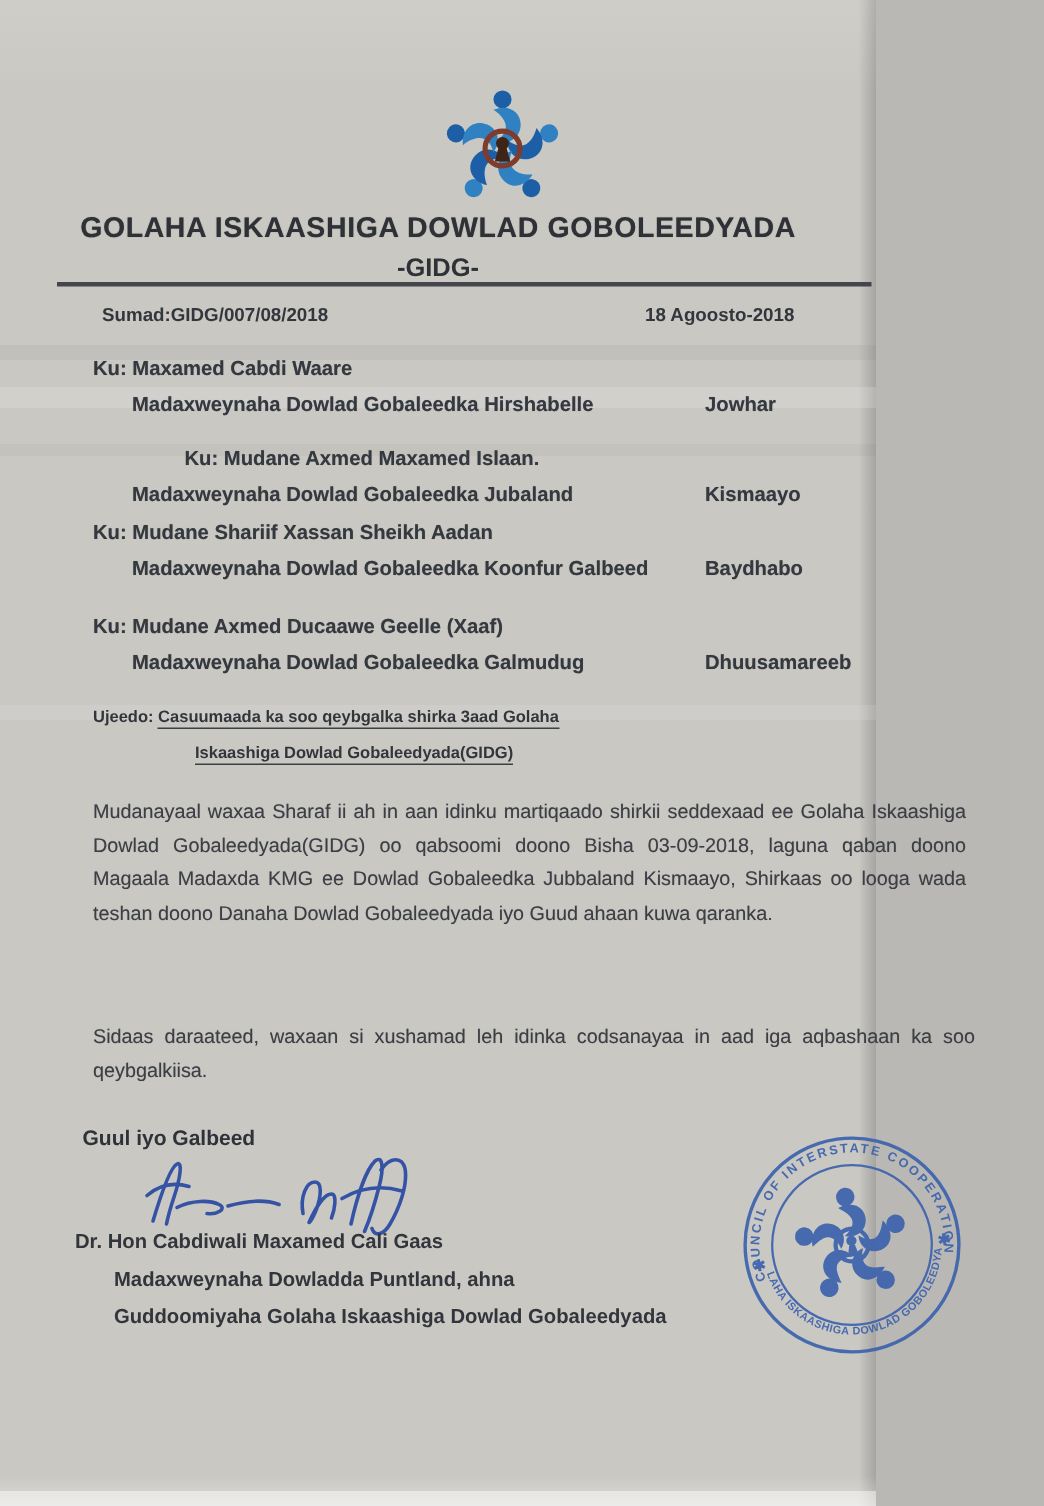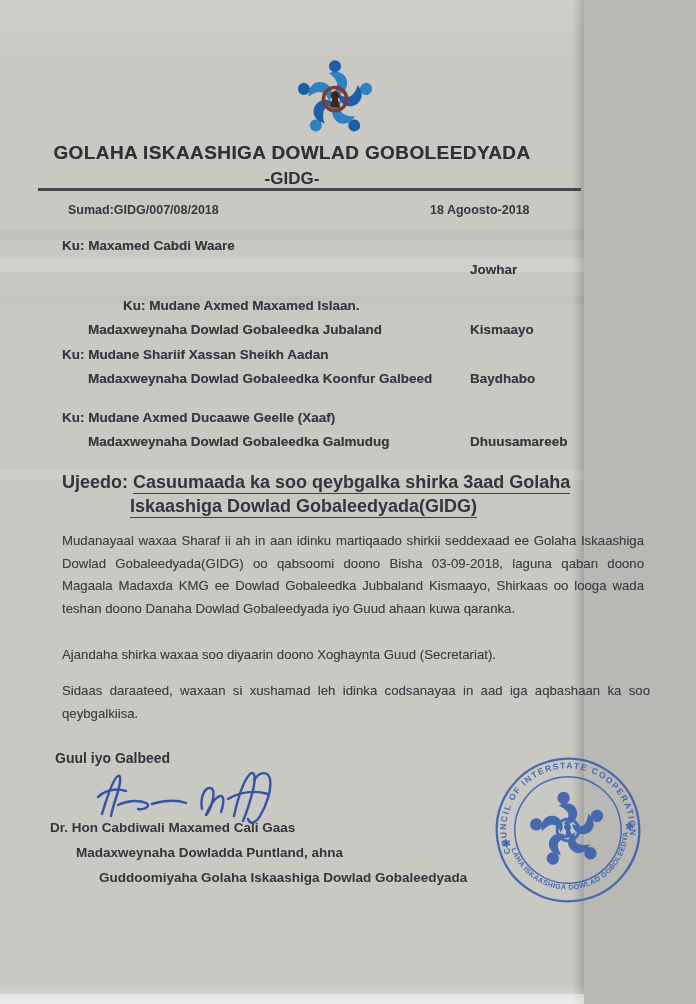--- a/index.html
+++ b/index.html
@@ -14,21 +14,21 @@
     font-family:"Liberation Sans", sans-serif;
     color:#3a3d43;
   }
   .band{position:absolute;left:0;right:0;pointer-events:none;}
   .abs{position:absolute;white-space:nowrap;}
   .org-name{top:142px;left:0;right:0;text-align:center;font-size:19px;font-weight:700;color:#2e3236;letter-spacing:.4px;text-shadow:0 0 .6px rgba(30,30,35,.55);}
   .org-abbr{top:169px;left:0;right:0;text-align:center;font-size:17px;font-weight:700;color:#2e3236;z-index:2;}
   .rule{position:absolute;left:38px;right:3px;top:188px;height:3px;background:#43464b;z-index:1;}
   .meta{top:203px;font-size:12.5px;font-weight:700;color:#33373d;}
   .rcpt{font-size:13.5px;font-weight:700;color:#34383f;text-shadow:0 0 .5px rgba(30,30,35,.4);}
-  .subj{font-size:18px;font-weight:700;color:#32363c;}
+  .subj{font-size:11px;font-weight:700;color:#32363c;}
   .u{border-bottom:1.6px solid #3a3e45;padding-bottom:1px;}
   .para{position:absolute;font-size:13.2px;line-height:22.6px;text-align:justify;color:#3b3e44;text-shadow:0 0 .5px rgba(40,40,45,.35);}
   .closing{top:750px;left:55px;font-size:14px;font-weight:700;color:#2f3339;}
   .signame{font-size:13.5px;font-weight:700;color:#32363c;}
   .logo-box{position:absolute;left:288px;top:56px;width:94px;height:86px;}
   .sig-box{position:absolute;left:84px;top:764px;width:218px;height:64px;}
   .stamp-box{position:absolute;left:492px;top:754px;width:152px;height:152px;opacity:.92;}
   svg{display:block;width:100%;height:100%;}
   .stamp-text{font-family:"Liberation Sans",sans-serif;fill:#3d63ae;font-weight:700;}
 </style>
@@ -74,20 +74,21 @@
   </div>
 
   <div class="abs org-name">GOLAHA ISKAASHIGA DOWLAD GOBOLEEDYADA</div>
   <div class="rule"></div>
   <div class="abs org-abbr">-GIDG-</div>
 
   <div class="abs meta" style="left:68px;">Sumad:GIDG/007/08/2018</div>
   <div class="abs meta" style="left:430px;">18 Agoosto-2018</div>
 
   <div class="abs rcpt" style="top:238px;left:62px;">Ku: Maxamed Cabdi Waare</div>
+  <div class="abs rcpt" style="top:262px;left:88px;">Madaxweynaha Dowlad Gobaleedka Hirshabelle</div>
   <div class="abs rcpt" style="top:262px;left:470px;">Jowhar</div>
 
   <div class="abs rcpt" style="top:298px;left:76px;padding-left:47px;">Ku:  Mudane Axmed Maxamed Islaan.</div>
   <div class="abs rcpt" style="top:322px;left:88px;">Madaxweynaha Dowlad Gobaleedka Jubaland</div>
   <div class="abs rcpt" style="top:322px;left:470px;">Kismaayo</div>
 
   <div class="abs rcpt" style="top:347px;left:62px;">Ku: Mudane Shariif Xassan Sheikh Aadan</div>
   <div class="abs rcpt" style="top:371px;left:88px;">Madaxweynaha Dowlad Gobaleedka Koonfur Galbeed</div>
   <div class="abs rcpt" style="top:371px;left:470px;">Baydhabo</div>
 
@@ -96,21 +97,20 @@
   <div class="abs rcpt" style="top:434px;left:470px;">Dhuusamareeb</div>
 
   <div class="abs subj" style="top:472px;left:62px;">
     <span>Ujeedo: </span><span class="u">Casuumaada ka soo qeybgalka shirka 3aad Golaha</span>
   </div>
   <div class="abs subj" style="top:496px;left:130px;">
     <span class="u">Iskaashiga Dowlad Gobaleedyada(GIDG)</span>
   </div>
 
   <div class="para" style="top:530px;left:62px;width:582px;white-space:normal;">Mudanayaal waxaa Sharaf ii ah in aan idinku martiqaado shirkii seddexaad ee Golaha Iskaashiga Dowlad Gobaleedyada(GIDG) oo qabsoomi doono Bisha 03-09-2018, laguna qaban doono Magaala Madaxda KMG ee Dowlad Gobaleedka Jubbaland Kismaayo, Shirkaas oo looga wada teshan doono Danaha Dowlad Gobaleedyada iyo Guud ahaan kuwa qaranka.</div>
-  <div class="para" style="top:644px;left:62px;width:600px;">Ajandaha shirka waxaa soo diyaarin doono Xoghaynta Guud (Secretariat).</div>
   <div class="para" style="top:680px;left:62px;width:588px;white-space:normal;">Sidaas daraateed, waxaan si xushamad leh idinka codsanayaa in aad iga aqbashaan ka  soo qeybgalkiisa.</div>
 
   <div class="abs closing">Guul iyo Galbeed</div>
 
   <div class="sig-box">
     <svg viewBox="0 0 218 64">
       <g fill="none" stroke="#2e4da3" stroke-width="2.4" stroke-linecap="round" stroke-linejoin="round" opacity="0.95">
         <path d="M18,50 C24,30 30,14 34,12 C38,10 36,22 32,34 C30,40 28,47 27,52"></path>
         <path d="M14,33 C22,26 32,24 42,27"></path>
         <path d="M34,41 C44,36 56,36 62,39 C68,42 60,46 54,45"></path>
@@ -118,21 +118,21 @@
         <path d="M118,45 C116,34 120,24 126,24 C131,24 130,34 127,42 C125,47 123,51 122,51 C126,42 132,32 137,32 C141,32 139,43 137,48"></path>
         <path d="M150,52 C154,34 160,16 166,10 C171,6 172,14 169,26 C166,38 162,50 159,57"></path>
         <path d="M144,35 C156,28 170,26 184,30"></path>
         <path d="M170,16 C176,7 184,7 186,15 C188,26 182,42 176,52 C172,59 166,61 164,55"></path>
       </g>
     </svg>
   </div>
 
   <div class="abs signame" style="top:820px;left:50px;">Dr. Hon Cabdiwali Maxamed Cali Gaas</div>
   <div class="abs signame" style="top:845px;left:76px;">Madaxweynaha Dowladda Puntland, ahna</div>
-  <div class="abs signame" style="top:870px;left:76px;margin-left:23px;">Guddoomiyaha Golaha Iskaashiga Dowlad Gobaleedyada</div>
+  <div class="abs signame" style="top:870px;left:76px;">Guddoomiyaha Golaha Iskaashiga Dowlad Gobaleedyada</div>
 
   <div class="stamp-box">
     <svg viewBox="0 0 160 160">
       <defs>
         <path id="arcTop" d="M17.2,96.8 A65,65 0 1 1 142.8,96.8" fill="none"></path>
         <path id="arcBottom" d="M18,91 A63,63 0 0 0 142,91" fill="none"></path>
       </defs>
       <g transform="rotate(-8 80 80)">
         <circle cx="80" cy="80" r="75" fill="none" stroke="#3d63ae" stroke-width="2.4"></circle>
         <circle cx="80" cy="80" r="56" fill="none" stroke="#3d63ae" stroke-width="1.6"></circle>

